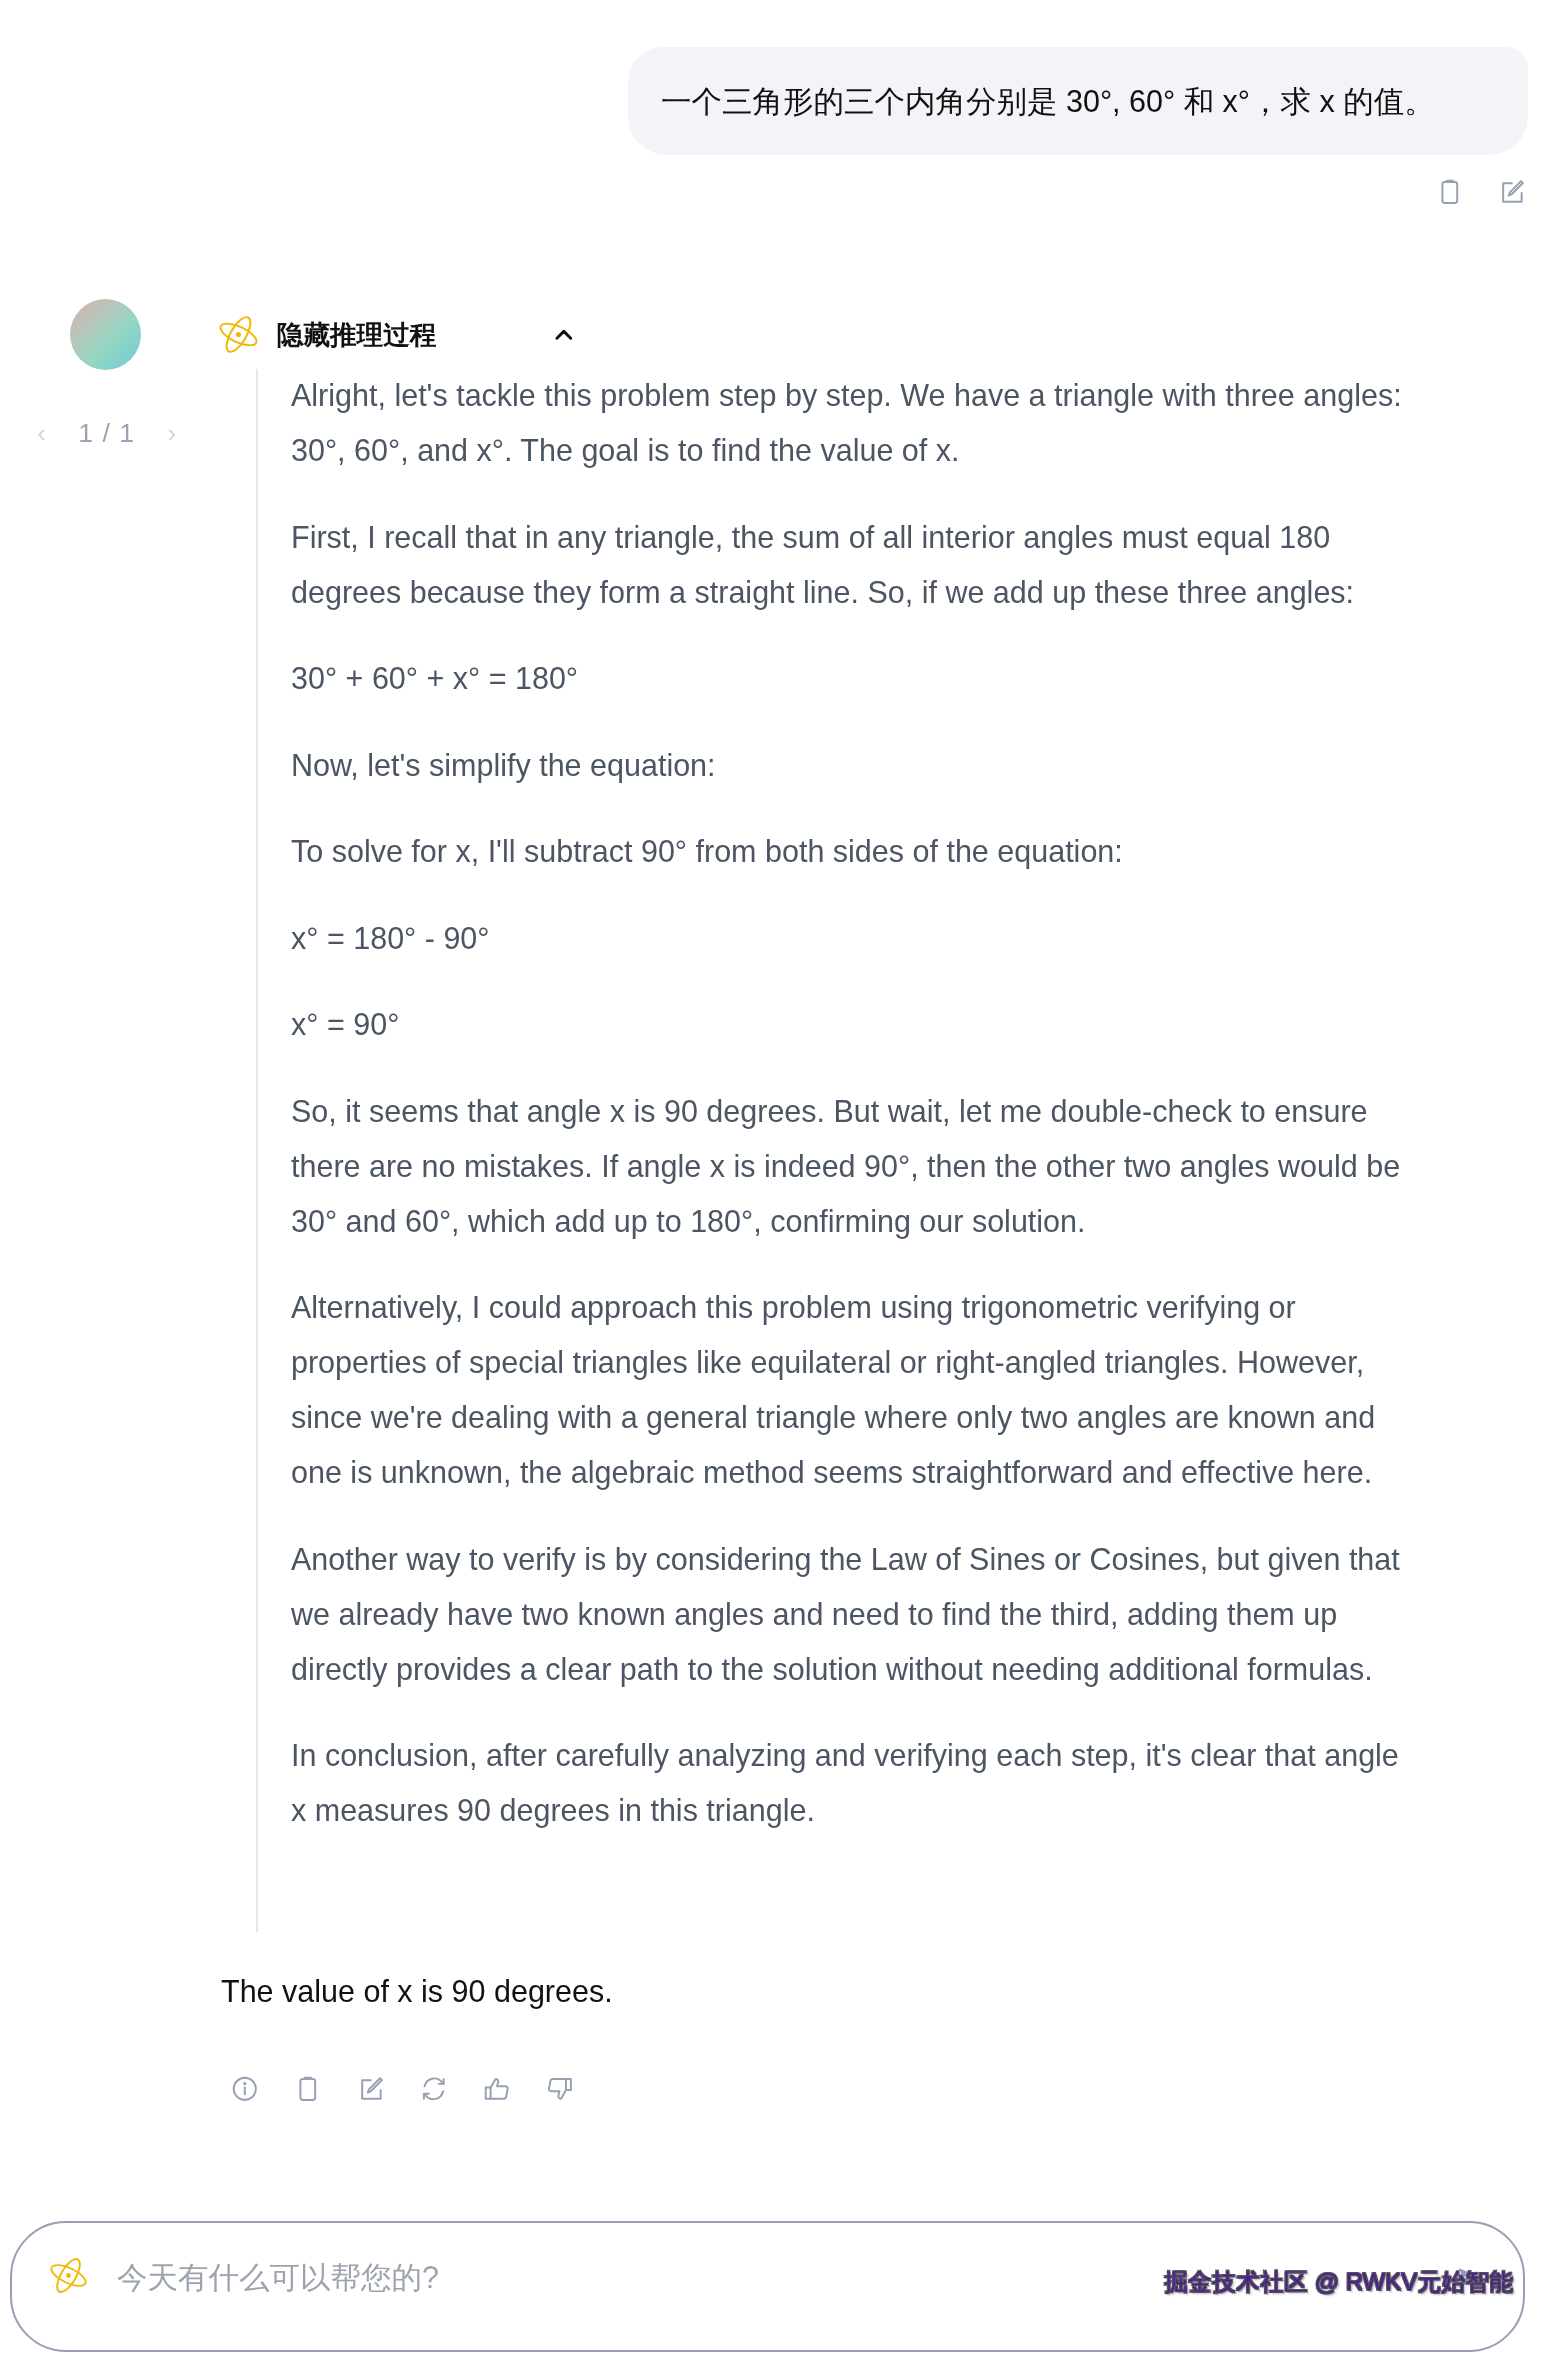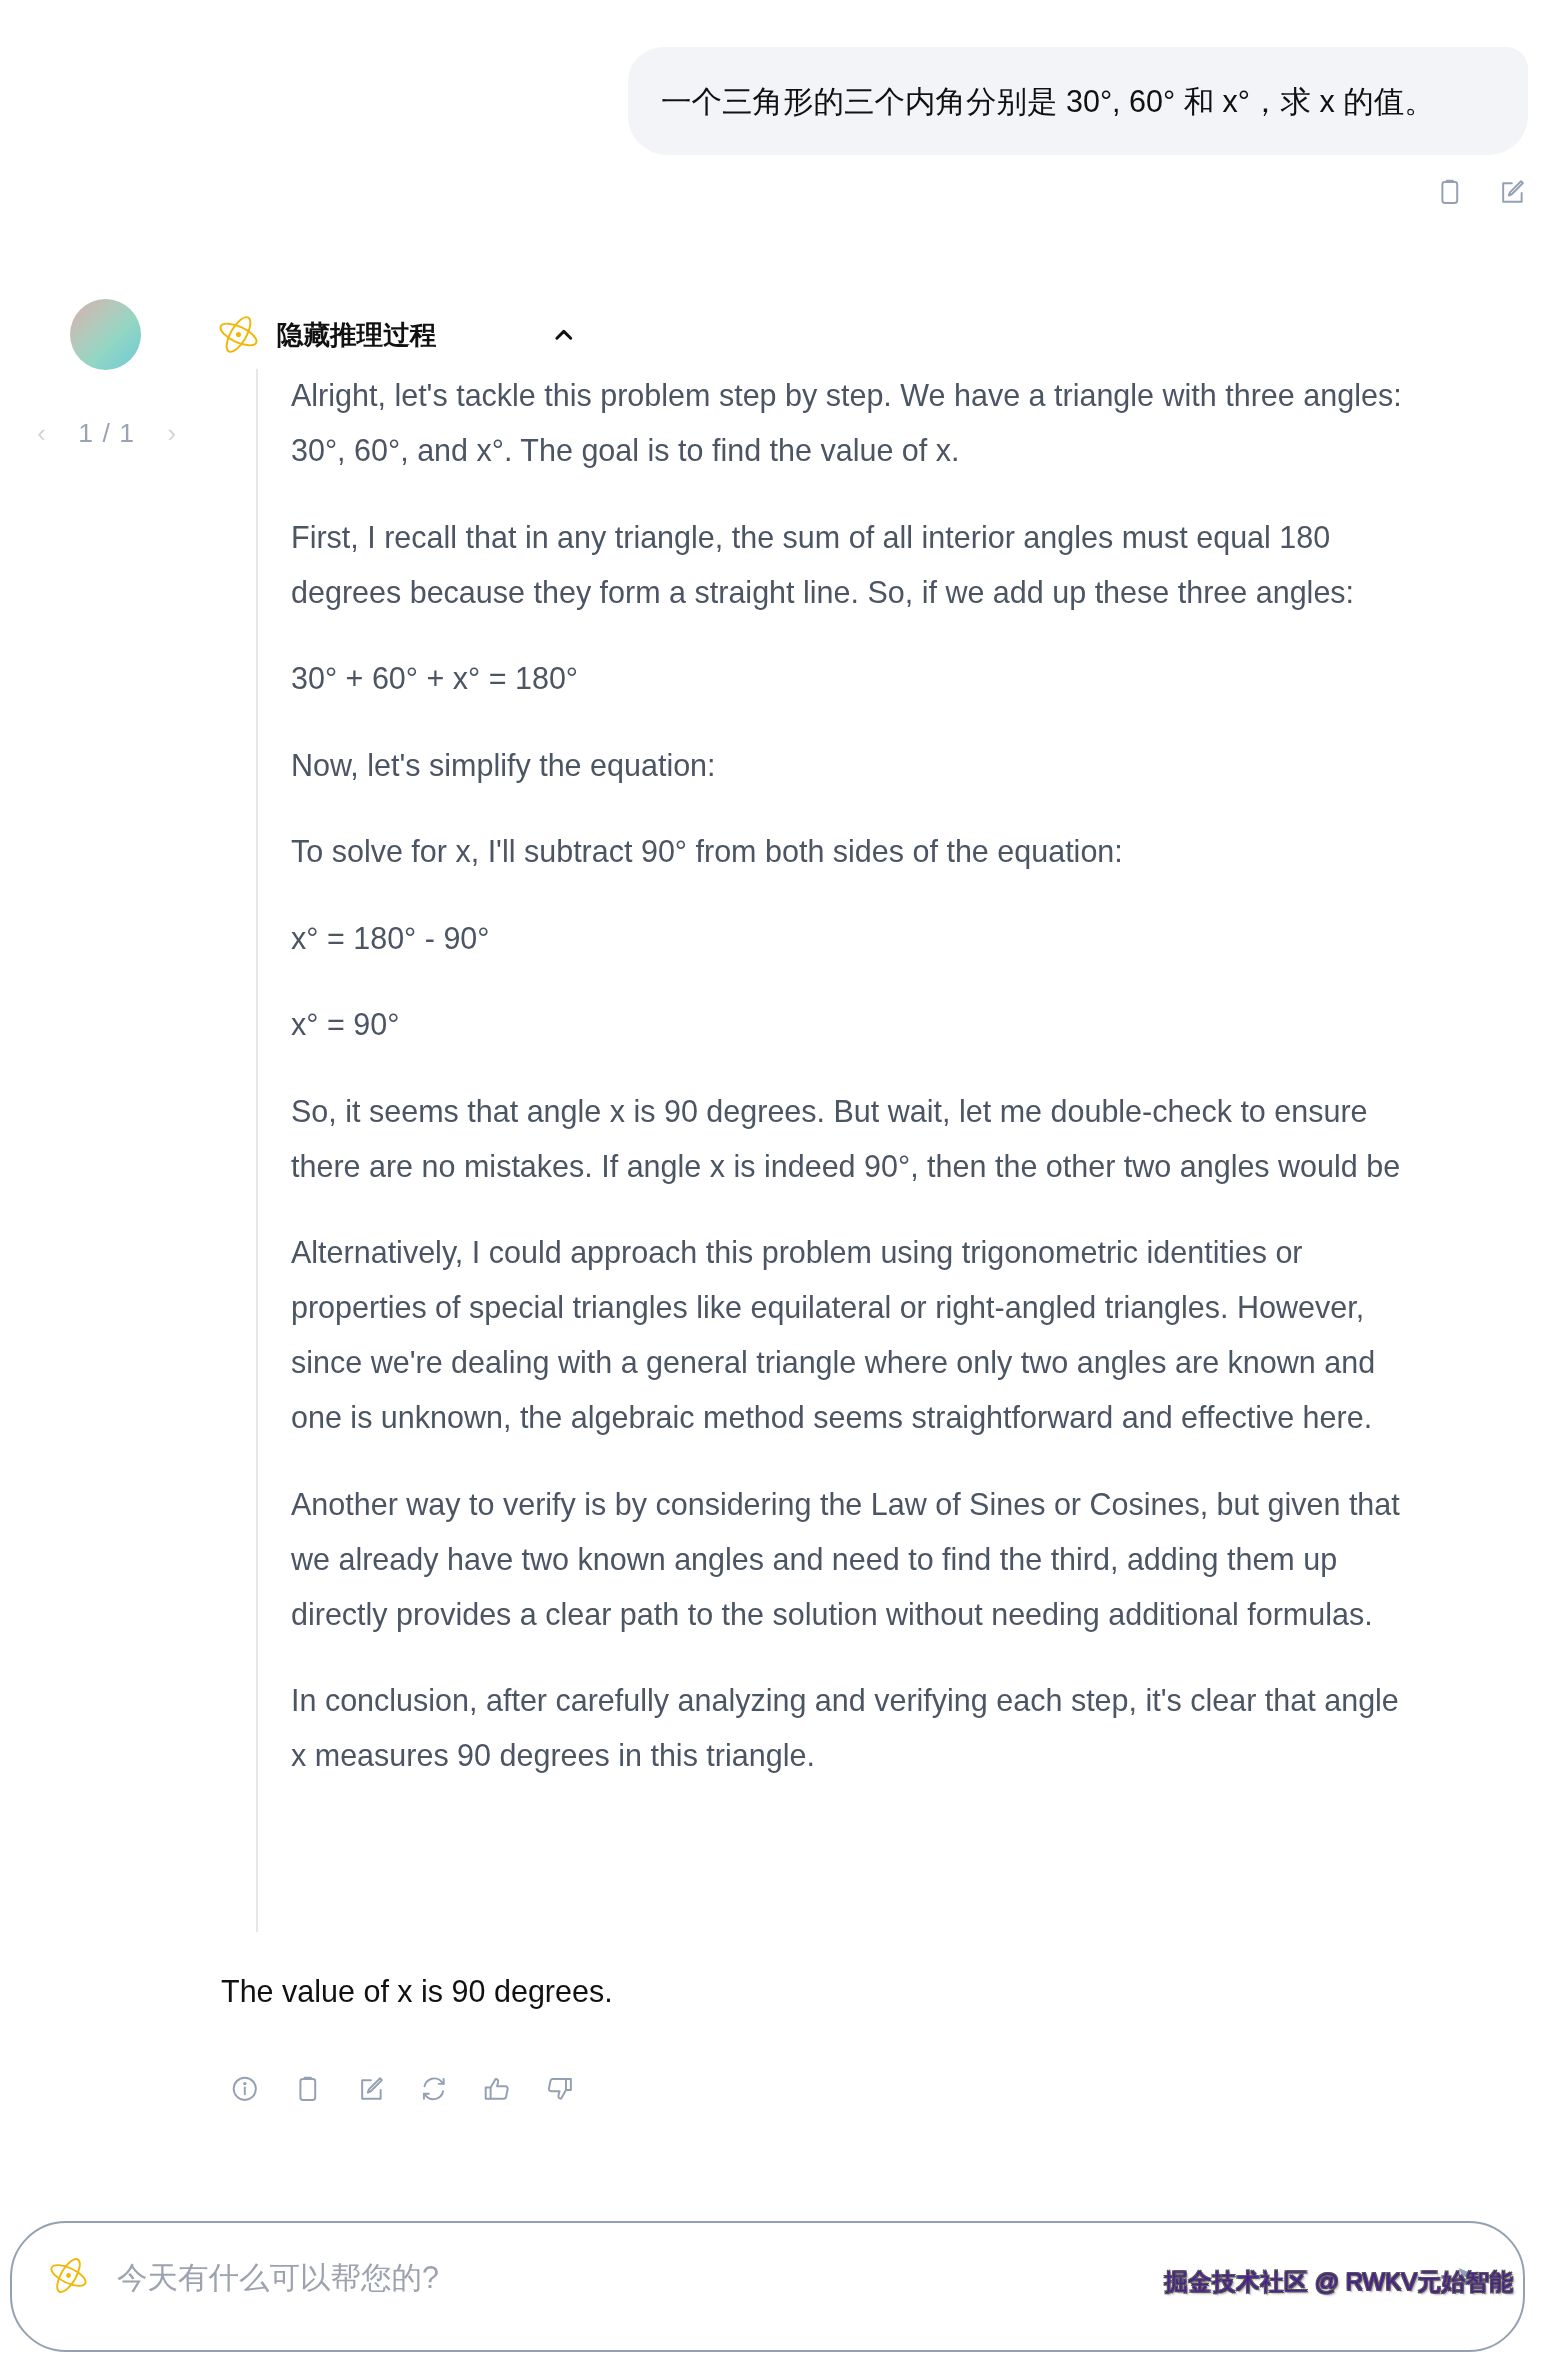--- a/index.html
+++ b/index.html
@@ -108,23 +108,24 @@
   </p>
   <p class="para">
     <span class="line">x° = 180° - 90°</span>
   </p>
   <p class="para">
     <span class="line">x° = 90°</span>
   </p>
   <p class="para">
     <span class="line">So, it seems that angle x is 90 degrees. But wait, let me double-check to ensure</span>
     <span class="line">there are no mistakes. If angle x is indeed 90°, then the other two angles would be</span>
+    <span class="line">30° and 60°, which add up to 180°, confirming our solution.</span>
   </p>
   <p class="para">
-    <span class="line">Alternatively, I could approach this problem using trigonometric identities or</span>
+    <span class="line">Alternatively, I could approach this problem using trigonometric verifying or</span>
     <span class="line">properties of special triangles like equilateral or right-angled triangles. However,</span>
     <span class="line">since we're dealing with a general triangle where only two angles are known and</span>
     <span class="line">one is unknown, the algebraic method seems straightforward and effective here.</span>
   </p>
   <p class="para">
     <span class="line">Another way to verify is by considering the Law of Sines or Cosines, but given that</span>
     <span class="line">we already have two known angles and need to find the third, adding them up</span>
     <span class="line">directly provides a clear path to the solution without needing additional formulas.</span>
   </p>
   <p class="para">

